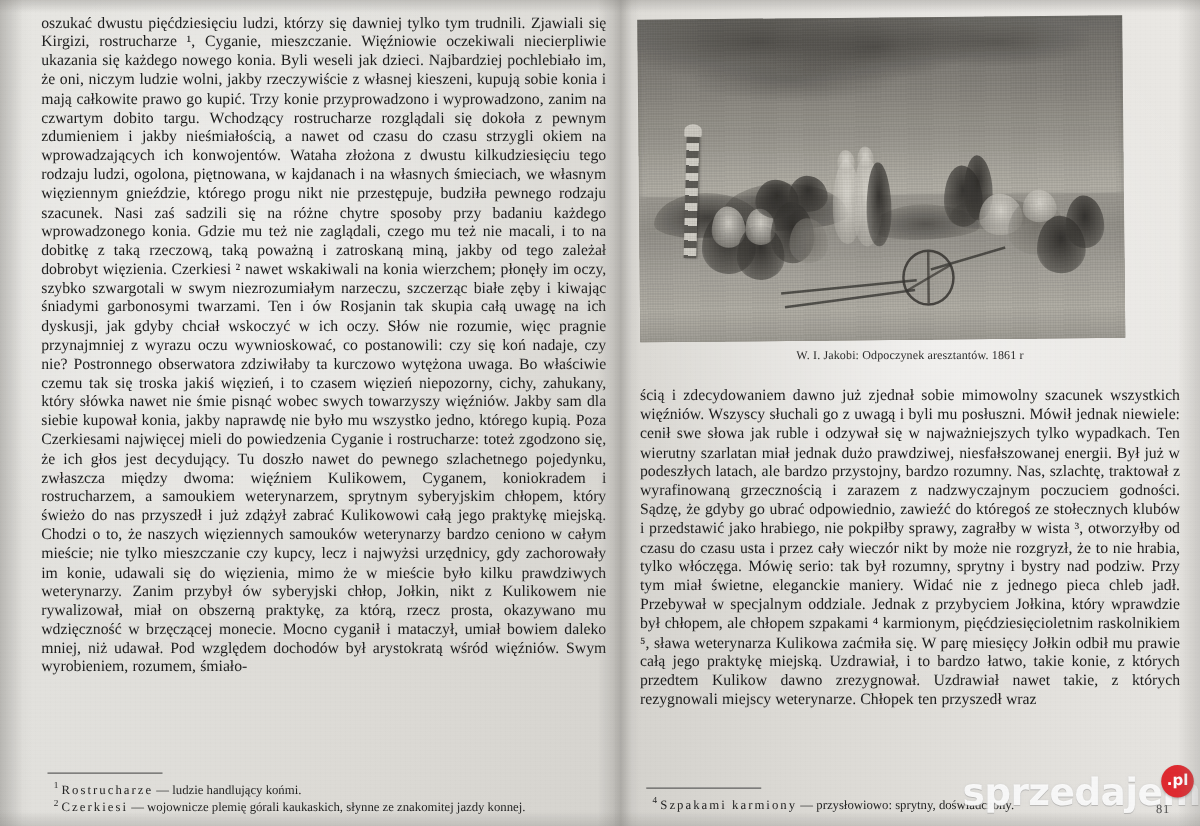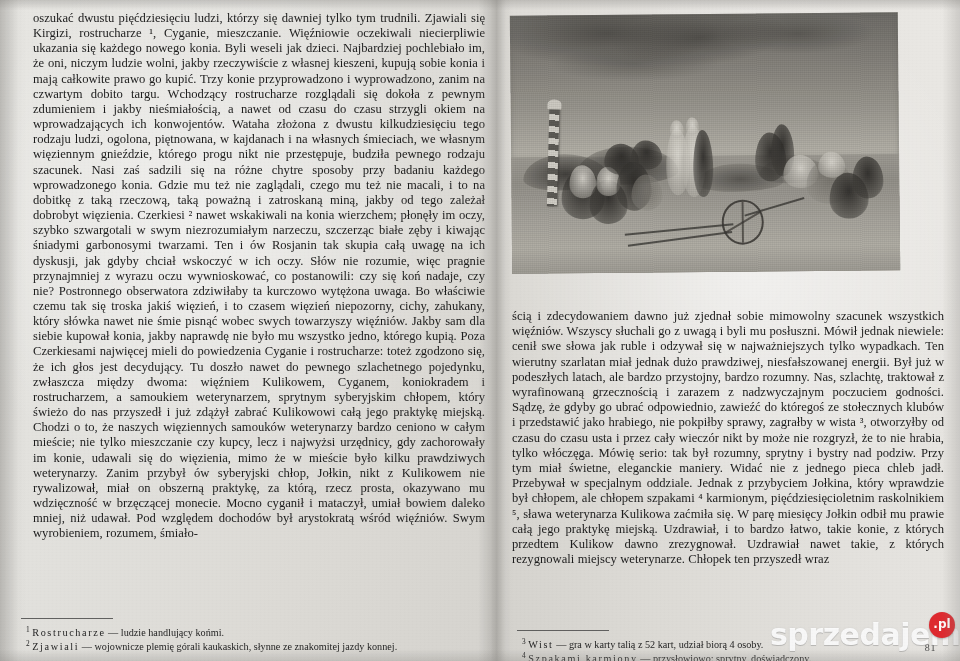--- a/index.html
+++ b/index.html
@@ -116,21 +116,21 @@
   }
 
   
   .footnotes {
     position: absolute;
     font-family: "Liberation Serif", serif;
     font-size: 10.2px;
     line-height: 12.6px;
     color: #222;
   }
-  .footnotes.left  { left: 16px; width: 452px; top: 618px; }
+  .footnotes.left  { left: 33px; width: 452px; top: 618px; }
   .footnotes.right { left: 512px; width: 432px; top: 630px; }
   .fn-rule {
     width: 92px;
     height: 0;
     border-top: 1px solid #4a4a4a;
     margin-bottom: 8px;
     margin-left: 5px;
     opacity: .85;
   }
   .fn-line { margin: 0 0 1.5px 0; text-indent: 10px; }
@@ -329,21 +329,21 @@
   </div>
 
   <div class="footnotes left">
     <div class="fn-rule"></div>
     <p class="fn-line">
       <sup>1</sup>
       <span class="fn-term">Rostrucharze</span><span> — ludzie handlujący końmi.</span>
     </p>
     <p class="fn-line">
       <sup>2</sup>
-      <span class="fn-term">Zjawiali</span><span> — wojownicze plemię górali kaukaskich, słynne ze znakomitej jazdy konnej.</span>
+      <span class="fn-term">Czerkiesi</span><span> — wojownicze plemię górali kaukaskich, słynne ze znakomitej jazdy konnej.</span>
     </p>
   </div>
 
   <div class="plate-wrap">
     <div class="plate">
       <div class="cloud c1"></div>
       <div class="cloud c2"></div>
       <div class="cloud c3"></div>
       <div class="cloud c4"></div>
 
@@ -380,31 +380,28 @@
       <div class="fig light" style="left:79%; top:54%; width:7%;  height:10%;"></div>
       <div class="fig" style="left:88%; top:56%; width:8%;  height:16%;"></div>
 
       <div class="wheel" style="left:54%; top:72%; width:10%; height:16%;"></div>
       <div class="shaft" style="left:29%; top:85%; width:28%; transform: rotate(-5deg);"></div>
       <div class="shaft" style="left:30%; top:89%; width:27%; transform: rotate(-7deg);"></div>
       <div class="shaft" style="left:60%; top:78%; width:16%; transform: rotate(-16deg);"></div>
     </div>
   </div>
 
+  <div class="plate-caption">W. I. Jakobi: Odpoczynek aresztantów. 1861 r</div>
 
   <div class="col right">
     <p class="body-text">ścią i zdecydowaniem dawno już zjednał sobie mimowolny szacunek wszystkich więźniów. Wszyscy słuchali go z uwagą i byli mu posłuszni. Mówił jednak niewiele: cenił swe słowa jak ruble i odzywał się w najważniejszych tylko wypadkach. Ten wierutny szarlatan miał jednak dużo prawdziwej, niesfałszowanej energii. Był już w podeszłych latach, ale bardzo przystojny, bardzo rozumny. Nas, szlachtę, traktował z wyrafinowaną grzecznością i zarazem z nadzwyczajnym poczuciem godności. Sądzę, że gdyby go ubrać odpowiednio, zawieźć do któregoś ze stołecznych klubów i przedstawić jako hrabiego, nie pokpiłby sprawy, zagrałby w wista ³, otworzyłby od czasu do czasu usta i przez cały wieczór nikt by może nie rozgryzł, że to nie hrabia, tylko włóczęga. Mówię serio: tak był rozumny, sprytny i bystry nad podziw. Przy tym miał świetne, eleganckie maniery. Widać nie z jednego pieca chleb jadł. Przebywał w specjalnym oddziale. Jednak z przybyciem Jołkina, który wprawdzie był chłopem, ale chłopem szpakami ⁴ karmionym, pięćdziesięcioletnim raskolnikiem ⁵, sława weterynarza Kulikowa zaćmiła się. W parę miesięcy Jołkin odbił mu prawie całą jego praktykę miejską. Uzdrawiał, i to bardzo łatwo, takie konie, z których przedtem Kulikow dawno zrezygnował. Uzdrawiał nawet takie, z których rezygnowali miejscy weterynarze. Chłopek ten przyszedł wraz</p>
   </div>
 
   <div class="footnotes right">
     <div class="fn-rule"></div>
-    <p class="fn-line">
-      <sup>3</sup>
-      <span class="fn-term">Wist</span><span> — gra w karty talią z 52 kart, udział biorą 4 osoby.</span>
-    </p>
     <p class="fn-line">
       <sup>4</sup>
       <span class="fn-term">Szpakami karmiony</span><span> — przysłowiowo: sprytny, doświadczony.</span>
     </p>
 
   </div>
 
   <div class="folio">81</div>
 
   <div class="watermark">

